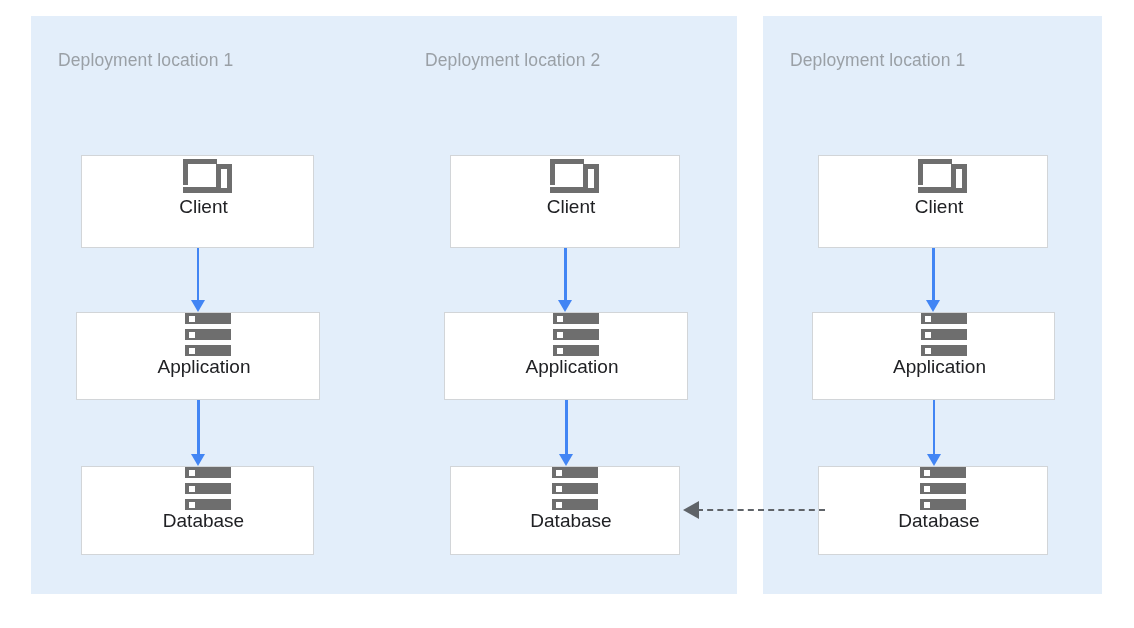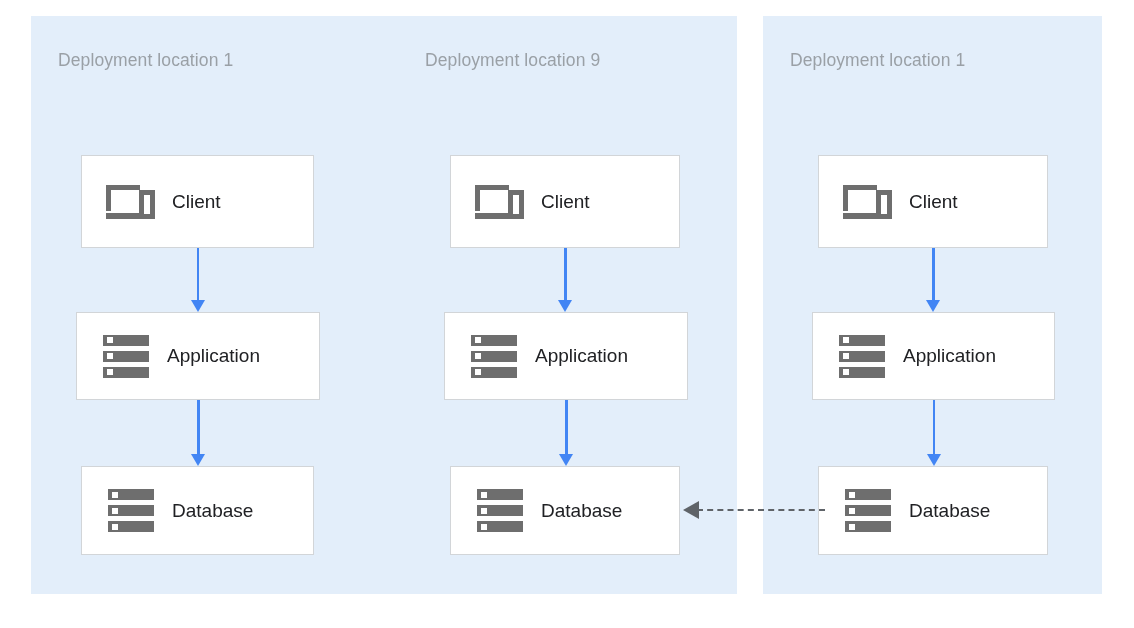--- a/index.html
+++ b/index.html
@@ -38,21 +38,21 @@
     white-space: nowrap;
   }
 
   
   .node {
     position: absolute;
     background: #ffffff;
     border: 1px solid #d2d5d8;
     box-sizing: border-box;
     display: flex;
-    flex-direction: row;
+    flex-direction: column;
     align-items: center;
   }
   .node-icon {
     flex: 0 0 auto;
     display: flex;
     align-items: center;
     justify-content: center;
     width: 58px;
     margin-left: 20px;
   }
@@ -213,21 +213,21 @@
       <div class="shaft" style="height: 54px; background: rgb(66, 133, 244);"></div>
         <div class="head" style="top: 52px; border-top-color: rgb(66, 133, 244);"></div>
     </div>
     <div class="v-arrow" id="arrow-1b" style="left: 158px; top: 384px; height: 66px;">
       <div class="shaft" style="height: 56px; background: rgb(66, 133, 244);"></div>
         <div class="head" style="top: 54px; border-top-color: rgb(66, 133, 244);"></div>
     </div>
   </div>
 
   <div class="panel" id="panel-2" style="left: 398px; top: 16px; width: 339px; height: 578px; background: rgb(227, 238, 250);">
-    <div class="panel-title">Deployment location 9</div>
+    <div class="panel-title">Deployment location 2</div>
 
     <div class="node" id="node-client-2" style="left: 52px; top: 139px; width: 230px; height: 93px; background: rgb(255, 255, 255); border-color: rgb(210, 213, 216);">
       <div class="node-icon">
         <div class="client-icon">
           <div class="laptop-screen"></div>
           <div class="laptop-base"></div>
           <div class="phone"></div>
         </div>
       </div>
       <div class="node-label" style="color: rgb(32, 33, 36);">Client</div>

